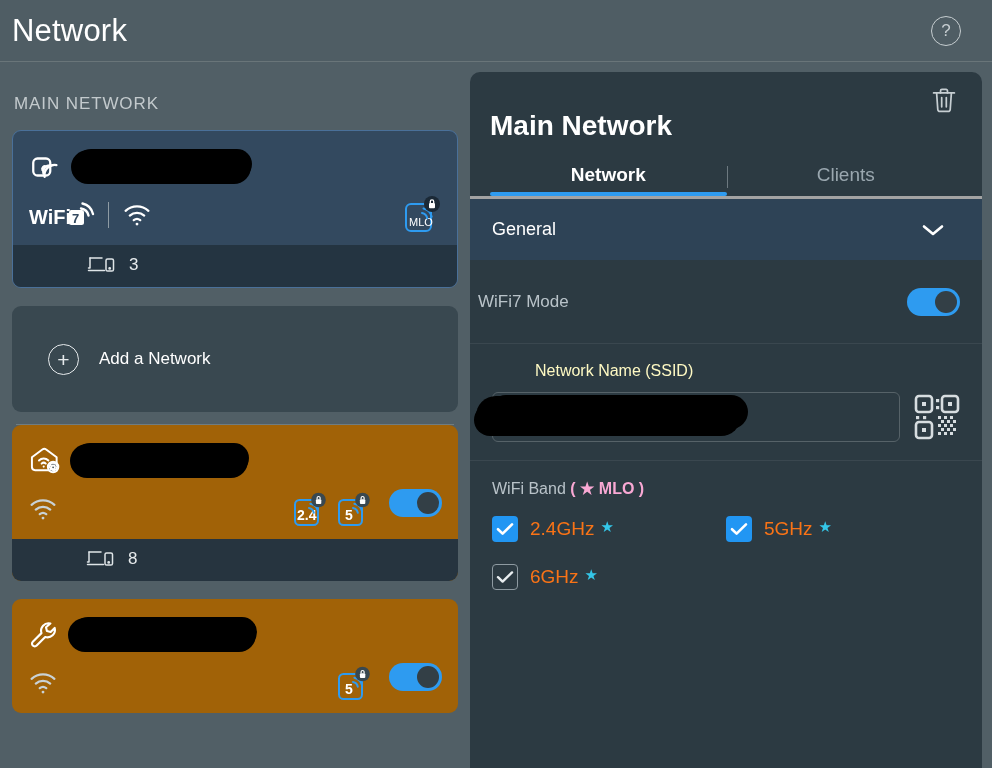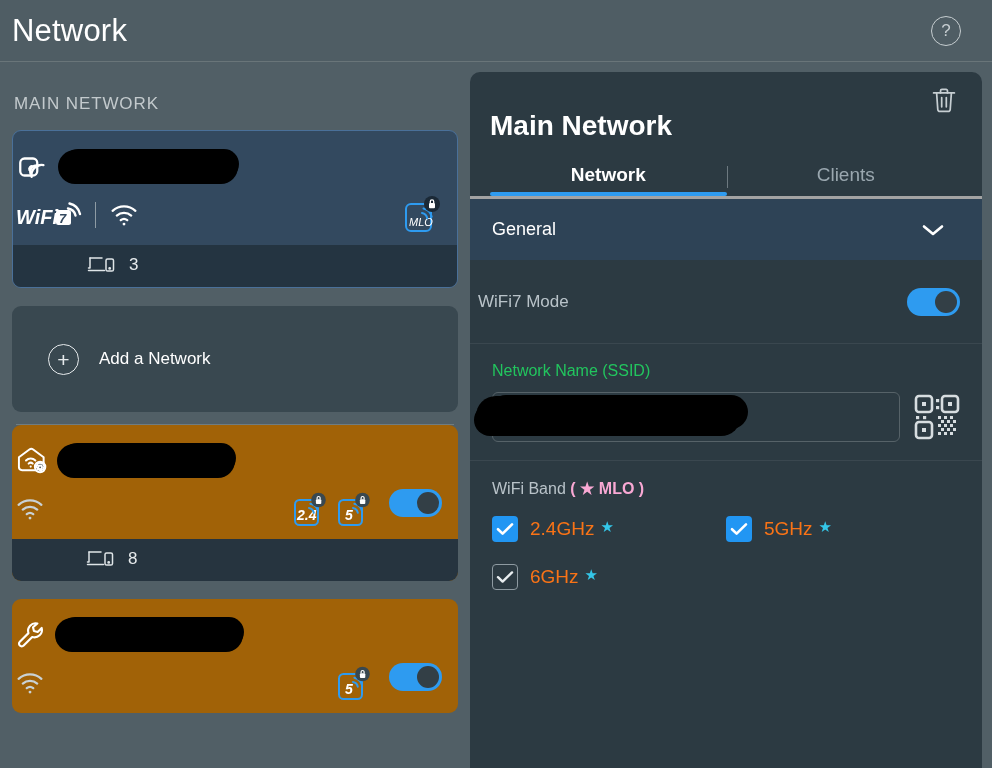--- a/index.html
+++ b/index.html
@@ -47,21 +47,21 @@
     color: #c3cacd; font-size: 17px; letter-spacing: 0.9px;
     padding: 32px 2px 16px 2px;
   }
   .divider { height: 1px; background: #6f7c81; margin: 12px 4px 0 4px; }
 
   .net-card {
     border-radius: 9px; overflow: hidden; margin-bottom: 18px;
     background: #a16207;
   }
   .net-card.selected { background: #33495f; border: 1px solid #4a7099; }
-  .net-card-main { padding: 16px 16px 10px 3px; font-style: italic; }
+  .net-card-main { padding: 16px 16px 10px 16px; }
   .net-row-1 { display: flex; align-items: center; gap: 12px; height: 40px; }
   .net-name-redacted {
     height: 26px; border-radius: 13px; background: #000000;
     box-shadow: 0 0 0 4px #000, 3px -3px 0 2px #000;
   }
   .net-row-2 { display: flex; align-items: center; margin-top: 8px; height: 40px; }
   .net-row-2 .left { display: flex; align-items: center; gap: 13px; }
   .net-row-2 .right { margin-left: auto; display: flex; align-items: flex-start; gap: 10px; }
   .vdiv { width: 1px; height: 26px; background: #8e9ba4; }
 
@@ -124,21 +124,21 @@
   .toggle {
     margin-left: auto; width: 53px; height: 28px; border-radius: 14px;
     background: #2e9bf0; position: relative;
   }
   .toggle .knob {
     position: absolute; top: 3px; right: 3px; width: 22px; height: 22px;
     border-radius: 50%; background: #333f46;
   }
 
   .field-block { padding: 18px 22px 18px 22px; border-bottom: 1px solid #3a474f; }
-  .field-label { color: #22c55e; font-size: 16px; margin-bottom: 12px; }
+  .field-label { color: #fef9c3; font-size: 16px; margin-bottom: 12px; margin-left: 43px; }
   .field-row { display: flex; align-items: center; gap: 14px; }
   .text-input {
     flex: 1 1 auto; height: 50px; border-radius: 6px;
     border: 1px solid #566268; background: transparent; position: relative; overflow: visible;
   }
   .input-redacted {
     position: absolute; left: -12px; top: 8px; height: 30px; width: 255px;
     background: #000; border-radius: 16px;
     box-shadow: 0 0 0 5px #000, 10px -4px 0 2px #000, -6px 4px 0 1px #000;
   }

